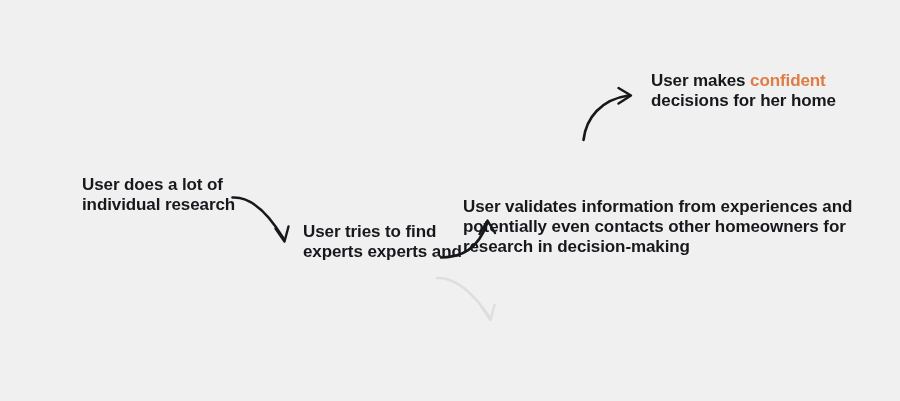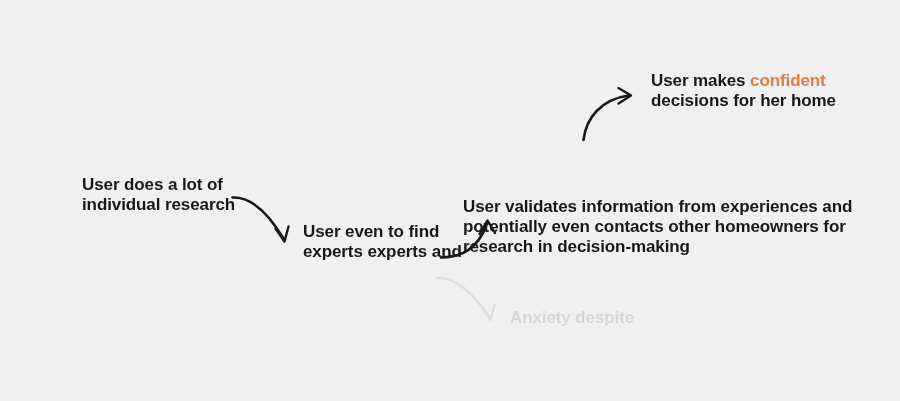--- a/index.html
+++ b/index.html
@@ -76,32 +76,31 @@
       <path d="M481.5,307 L490.5,320 L494.5,305" stroke-width="2.4"></path>
     </g>
   </svg>
 
   <div class="node" id="node-research">
     <span class="line">User does a lot of</span>
     <span class="line">individual research</span>
   </div>
 
   <div class="node" id="node-experts">
-    <span class="line">User even to find</span>
+    <span class="line">User tries to find</span>
     <span class="line">experts experts and</span>
   </div>
 
   <div class="node" id="node-validates">
     <span class="line">User validates information from experiences and</span>
     <span class="line">potentially even contacts other homeowners for</span>
     <span class="line">research in decision-making</span>
   </div>
 
   <div class="node" id="node-confident">
     <span class="line"><span>User makes </span><span class="accent">confident</span></span>
     <span class="line">decisions for her home</span>
   </div>
 
   <div class="node node-muted" id="node-anxiety">
-    <span class="line">Anxiety despite</span>
   </div>
 
 </div>
 
 </body></html>

